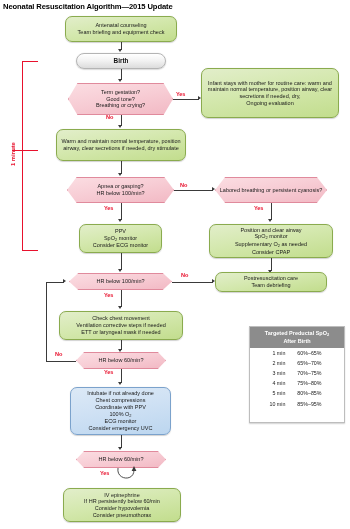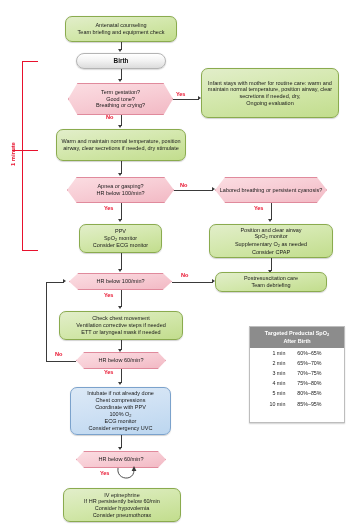--- a/index.html
+++ b/index.html
@@ -99,20 +99,21 @@
   .spo2 td{font-size:5.3px;padding:2.1px 0;color:#1a1a1a;}
   .spo2 td.t{text-align:right;width:44%;padding-right:6px;}
   .spo2 td.v{text-align:left;width:56%;padding-left:6px;}
   sub{font-size:0.72em;vertical-align:-0.18em;}
 </style>
 </head>
 <body>
 
 <div id="canvas">
 
+  <div class="title">Neonatal Resuscitation Algorithm—2015 Update</div>
 
   <div class="rln rvl" style="left:22px;top:61px;height:90px;"></div>
   <div class="rln rhl" style="left:22px;top:61px;width:16px;"></div>
   <div class="rln rhl" style="left:22px;top:150px;width:16px;"></div>
   <div class="rln rvl" style="left:22px;top:150px;height:100px;"></div>
   <div class="rln rhl" style="left:22px;top:250px;width:16px;"></div>
   <div class="rln rhl" style="left:12px;top:150px;width:10px;"></div>
   <div class="minlabel" style="left:10px;top:166px;">1 minute</div>
 
   <div class="node green" style="left:65px;top:16px;width:112px;height:26px;">

